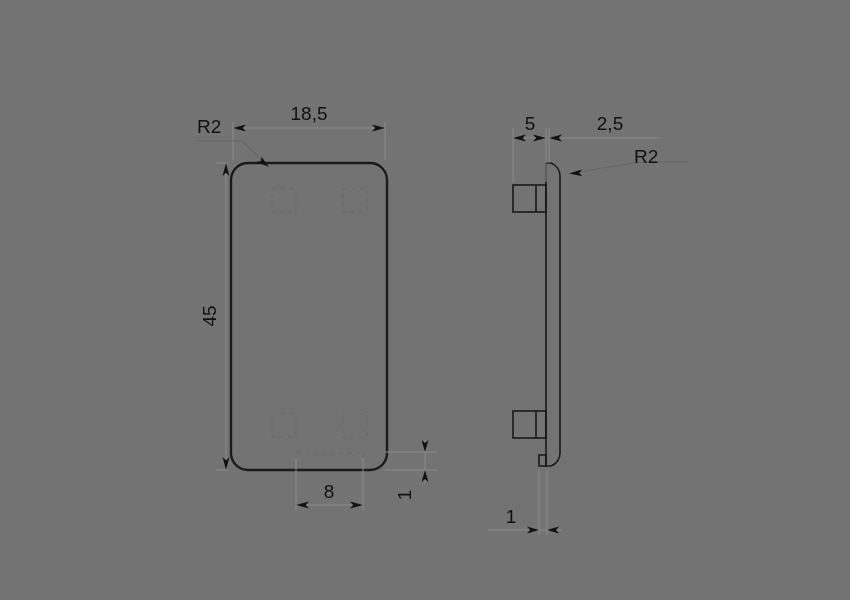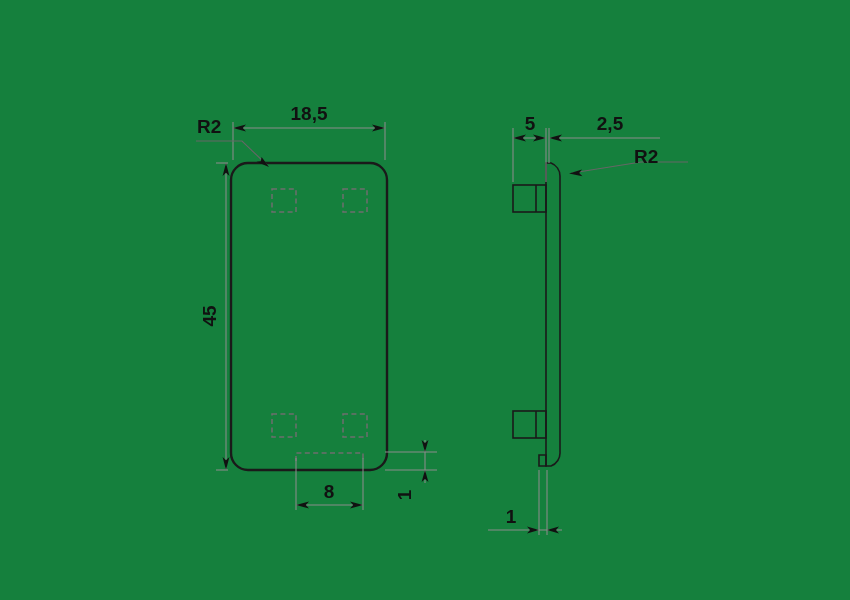--- a/index.html
+++ b/index.html
@@ -10,22 +10,21 @@
   body {
     width: 850px;
     height: 600px;
     font-family: "Liberation Sans", sans-serif;
     overflow: hidden;
   }
   #drawing-canvas {
     position: relative;
     width: 850px;
     height: 600px;
-    background: #15803d;
-    font-weight: bold;
+    background: #737373;
   }
   svg#tech-drawing {
     display: block;
     width: 850px;
     height: 600px;
   }
   .outline {
     fill: none;
     stroke: #1a1a1a;
     stroke-width: 2.4;

